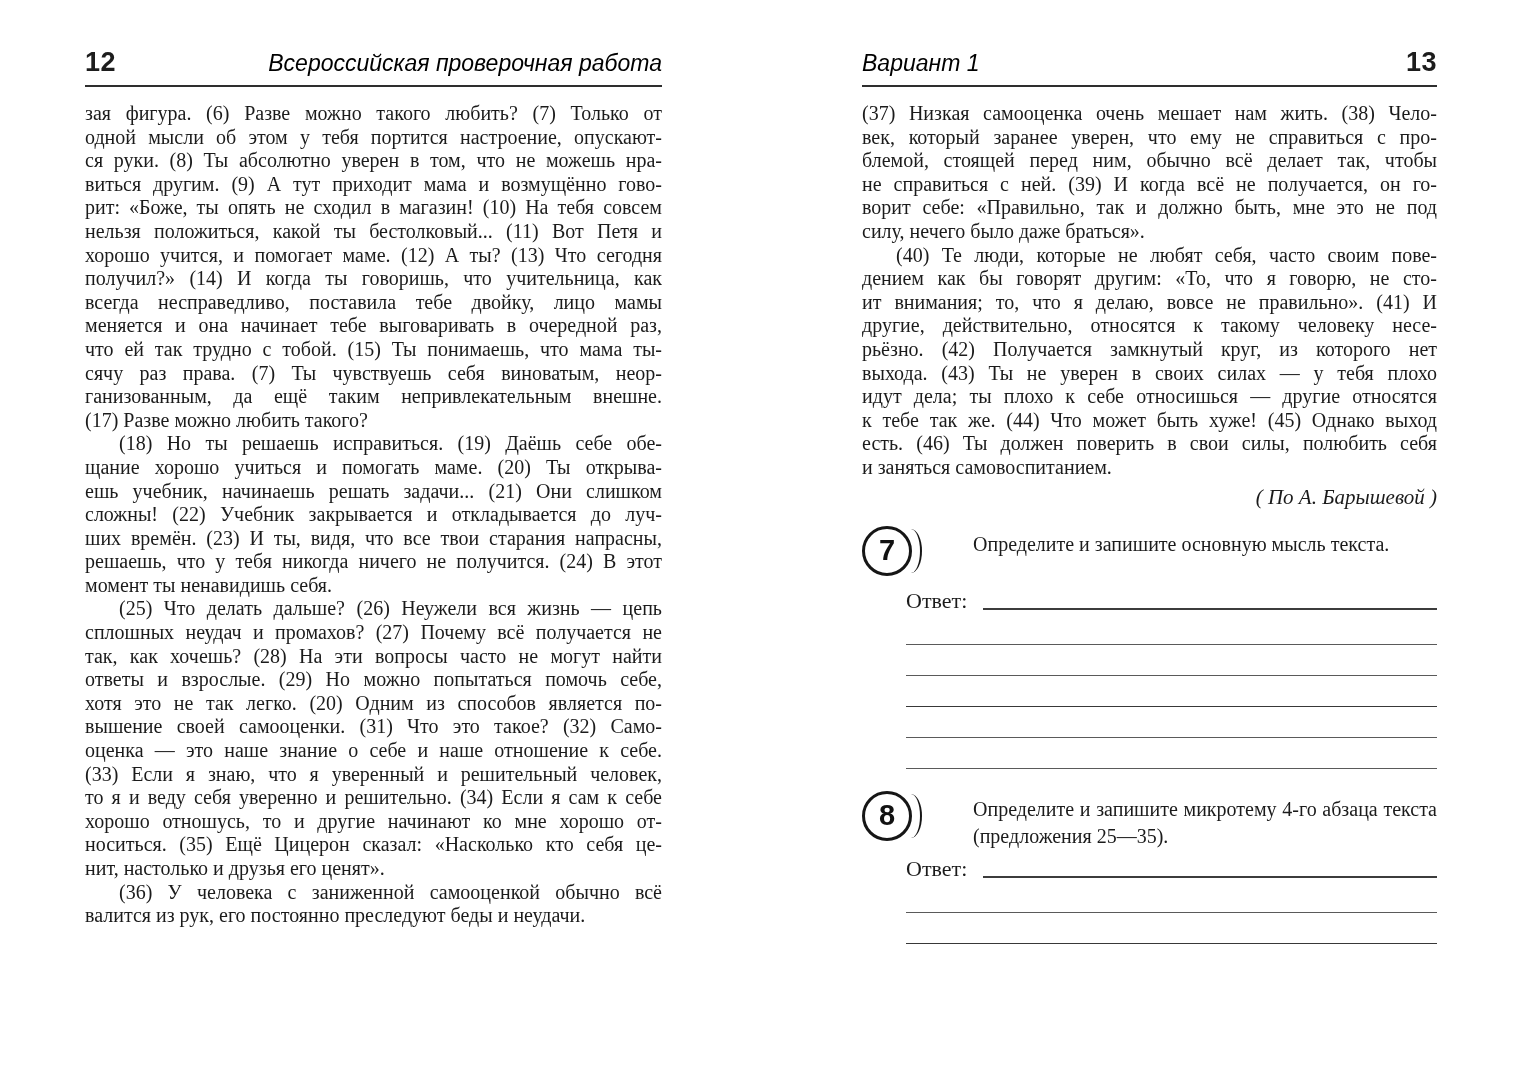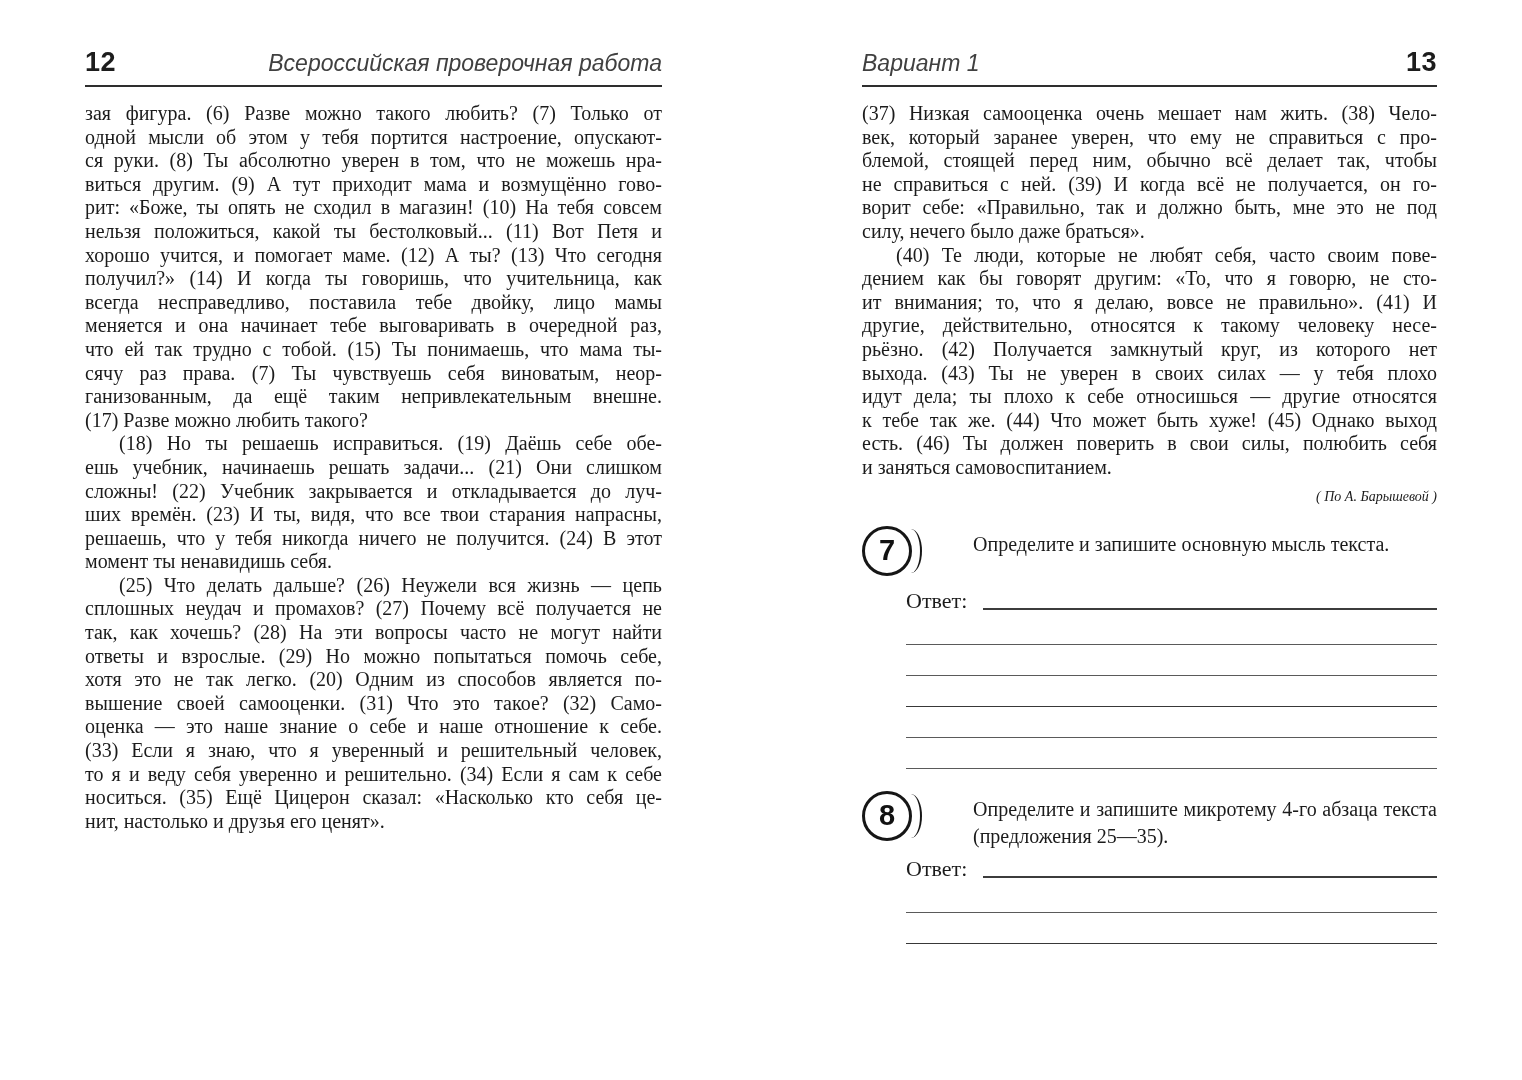--- a/index.html
+++ b/index.html
@@ -5,29 +5,29 @@
   * { margin:0; padding:0; box-sizing:border-box; }
   html,body { width:1522px; height:1080px; background:#ffffff; overflow:hidden; }
   body { font-family:"Liberation Serif", serif; color:#1b1b1b; position:relative; }
 
   .page { position:absolute; top:0; }
   .page-left  { left:85px;  width:577px; }
   .page-right { left:862px; width:575px; }
 
   .page-header { display:flex; justify-content:space-between; align-items:baseline; margin-top:47px; font-family:"Liberation Sans", sans-serif; }
   .pageno { font-weight:bold; font-size:27px; color:#1d1d1d; letter-spacing:0.5px; }
-  .htitle { font-style:italic; font-size:23px; color:#404040; }
+  .htitle { font-style:italic; font-size:23px; color:#000000; }
   .hrule  { border-top:2.5px solid #2e2e2e; margin-top:7px; }
 
   .text-body { margin-top:15px; font-size:20px; line-height:23.6px; }
   .tline { text-align:justify; text-align-last:justify; white-space:nowrap; }
   .tline-last { text-align-last:left; }
   .tline-first { text-indent:34px; }
 
-  .attribution { margin-top:5px; font-size:14px; font-style:italic; text-align:right; line-height:24px; }
+  .attribution { margin-top:5px; font-size:21px; font-style:italic; text-align:right; line-height:24px; }
 
   .task { display:flex; align-items:flex-start; }
   .task-7 { margin-top:17px; }
   .task-8 { margin-top:22px; }
   .task-badge-wrap { position:relative; flex:none; width:50px; height:50px; margin-right:13px; }
   .task-badge { width:50px; height:50px; border:3px solid #161616; border-radius:50%;
                 display:flex; align-items:center; justify-content:center;
                 font-family:"Liberation Sans", sans-serif; font-weight:bold; font-size:29px; color:#111;
                 background:#fff; position:relative; z-index:1; }
   .badge-arc { position:absolute; top:3px; right:-10px; width:22px; height:44px;
@@ -64,38 +64,44 @@
         <div class="tline">получил?» (14) И когда ты говоришь, что учительница, как</div>
         <div class="tline">всегда несправедливо, поставила тебе двойку, лицо мамы</div>
         <div class="tline">меняется и она начинает тебе выговаривать в очередной раз,</div>
         <div class="tline">что ей так трудно с тобой. (15) Ты понимаешь, что мама ты-</div>
         <div class="tline">сячу раз права. (7) Ты чувствуешь себя виноватым, неор-</div>
         <div class="tline">ганизованным, да ещё таким непривлекательным внешне.</div>
         <div class="tline tline-last">(17) Разве можно любить такого?</div>
       </div>
       <div class="para">
         <div class="tline tline-first">(18) Но ты решаешь исправиться. (19) Даёшь себе обе-</div>
+        <div class="tline">щание хорошо учиться и помогать маме. (20) Ты открыва-</div>
         <div class="tline">ешь учебник, начинаешь решать задачи... (21) Они слишком</div>
         <div class="tline">сложны! (22) Учебник закрывается и откладывается до луч-</div>
         <div class="tline">ших времён. (23) И ты, видя, что все твои старания напрасны,</div>
         <div class="tline">решаешь, что у тебя никогда ничего не получится. (24) В этот</div>
         <div class="tline tline-last">момент ты ненавидишь себя.</div>
       </div>
       <div class="para">
         <div class="tline tline-first">(25) Что делать дальше? (26) Неужели вся жизнь — цепь</div>
         <div class="tline">сплошных неудач и промахов? (27) Почему всё получается не</div>
         <div class="tline">так, как хочешь? (28) На эти вопросы часто не могут найти</div>
         <div class="tline">ответы и взрослые. (29) Но можно попытаться помочь себе,</div>
         <div class="tline">хотя это не так легко. (20) Одним из способов является по-</div>
         <div class="tline">вышение своей самооценки. (31) Что это такое? (32) Само-</div>
         <div class="tline">оценка — это наше знание о себе и наше отношение к себе.</div>
         <div class="tline">(33) Если я знаю, что я уверенный и решительный человек,</div>
         <div class="tline">то я и веду себя уверенно и решительно. (34) Если я сам к себе</div>
+        <div class="tline">хорошо отношусь, то и другие начинают ко мне хорошо от-</div>
         <div class="tline">носиться. (35) Ещё Цицерон сказал: «Насколько кто себя це-</div>
         <div class="tline tline-last">нит, настолько и друзья его ценят».</div>
+      </div>
+      <div class="para">
+        <div class="tline tline-first">(36) У человека с заниженной самооценкой обычно всё</div>
+        <div class="tline tline-last">валится из рук, его постоянно преследуют беды и неудачи.</div>
       </div>
     </div>
 </div>
 
 <div class="page page-right">
   <div class="page-header">
     <span class="htitle">Вариант 1</span>
     <span class="pageno">13</span>
   </div>
   <div class="hrule"></div>

